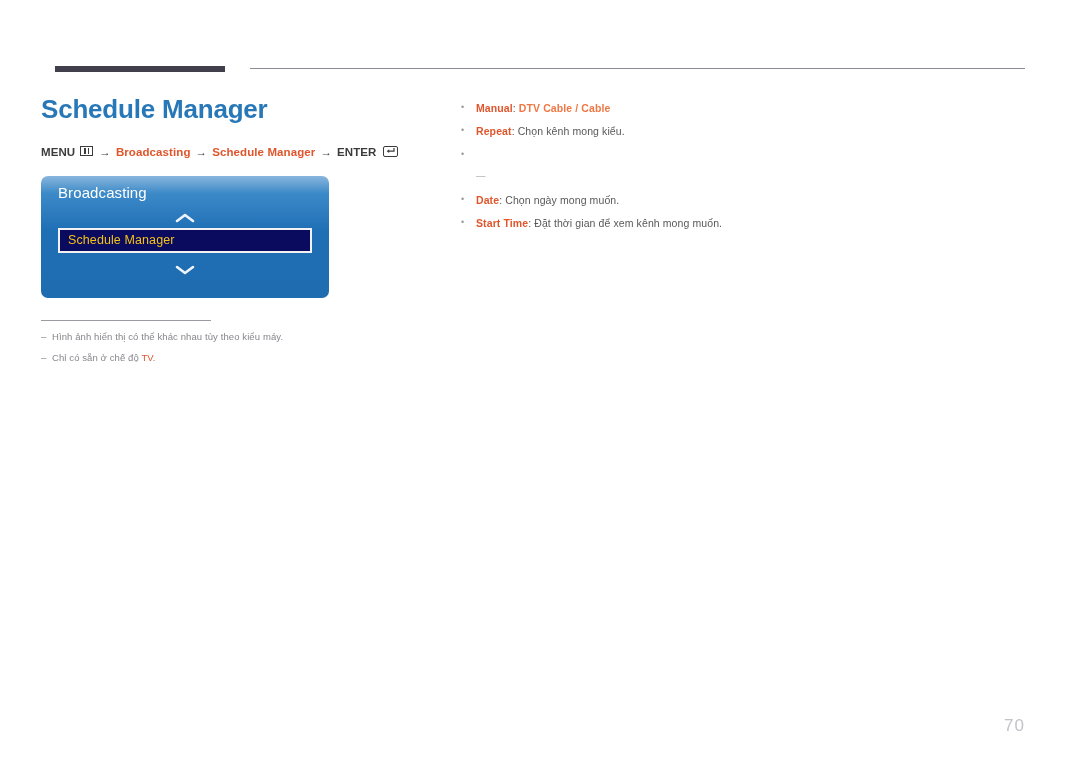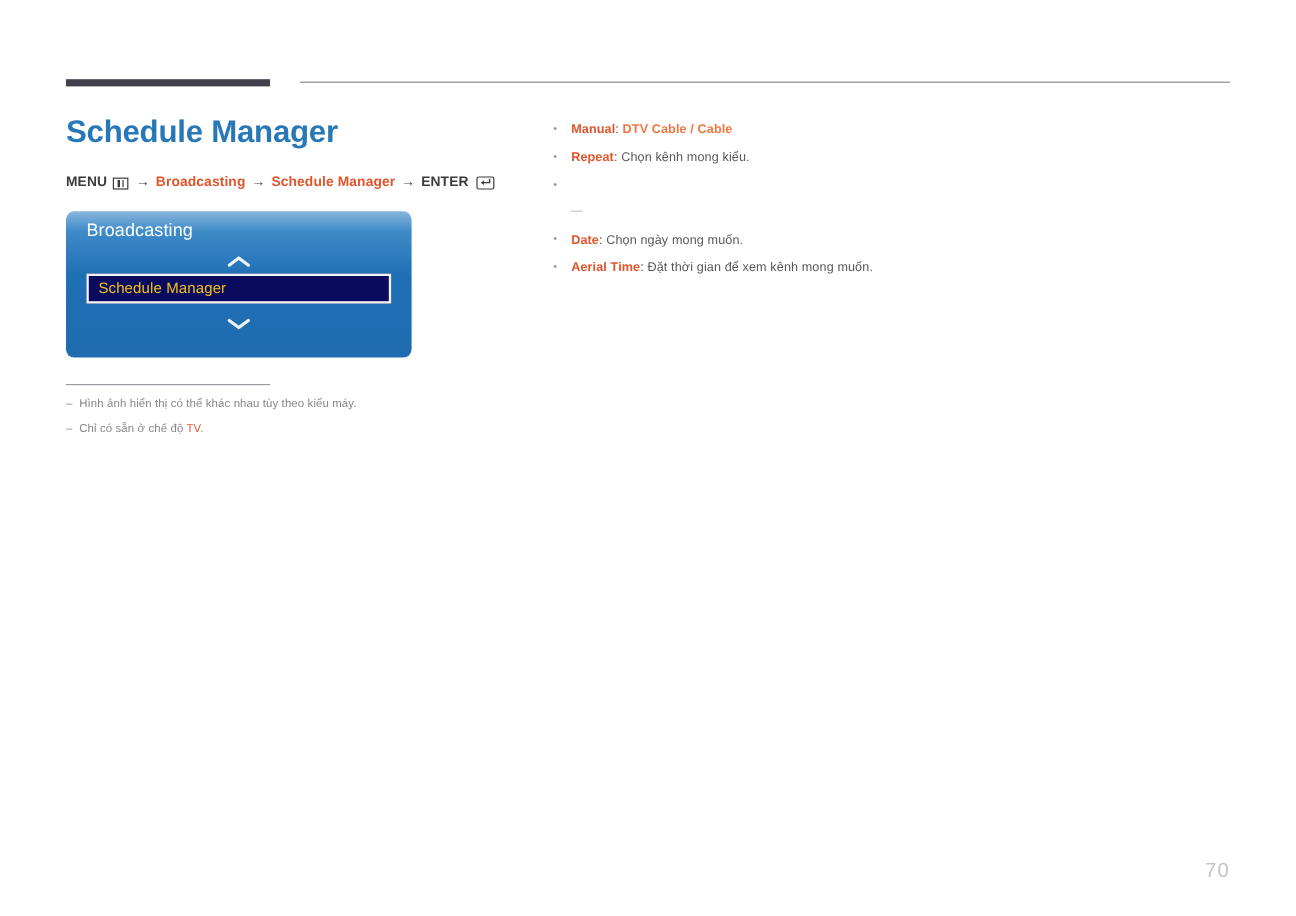--- a/index.html
+++ b/index.html
@@ -36,40 +36,40 @@
     left: 250px;
     top: 68px;
     width: 775px;
     height: 1px;
     background: #8b8b93;
   }
 
   
   .left-col {
     position: absolute;
-    left: 55px;
+    left: 41px;
     top: 95px;
     width: 370px;
   }
   .page-title {
     font-size: 26px;
     font-weight: bold;
     color: #2878b8;
     letter-spacing: -0.2px;
     margin: 0 0 22px 0;
     line-height: 1.1;
   }
   .breadcrumb {
     font-size: 11.5px;
     color: #3b3b3d;
     font-weight: bold;
     letter-spacing: 0.1px;
     white-space: nowrap;
     display: flex;
-    align-items: flex-end;
+    align-items: flex-start;
     gap: 4px;
     margin-bottom: 18px;
   }
   .breadcrumb .crumb-accent { color: #e0562c; }
   .breadcrumb .arrow {
     color: #3b3b3d;
     font-weight: normal;
     padding: 0 1px;
   }
   .icon-menu {
@@ -331,18 +331,18 @@
     <span class="subnote-dash">—</span>
   </div>
 
   <div class="bullet">
     <span class="bullet-dot">•</span>
     <span><span class="term">Date</span><span class="sep">: </span><span class="opt"></span><span>Chọn ngày mong muốn.</span></span>
   </div>
 
   <div class="bullet">
     <span class="bullet-dot">•</span>
-    <span><span class="term">Aerial Time</span><span class="sep">: </span><span class="opt"></span><span>Đặt thời gian để xem kênh mong muốn.</span></span>
+    <span><span class="term">Start Time</span><span class="sep">: </span><span class="opt"></span><span>Đặt thời gian để xem kênh mong muốn.</span></span>
   </div>
 
 </div>
 
 <div class="page-num">70</div>
 
 </body></html>

